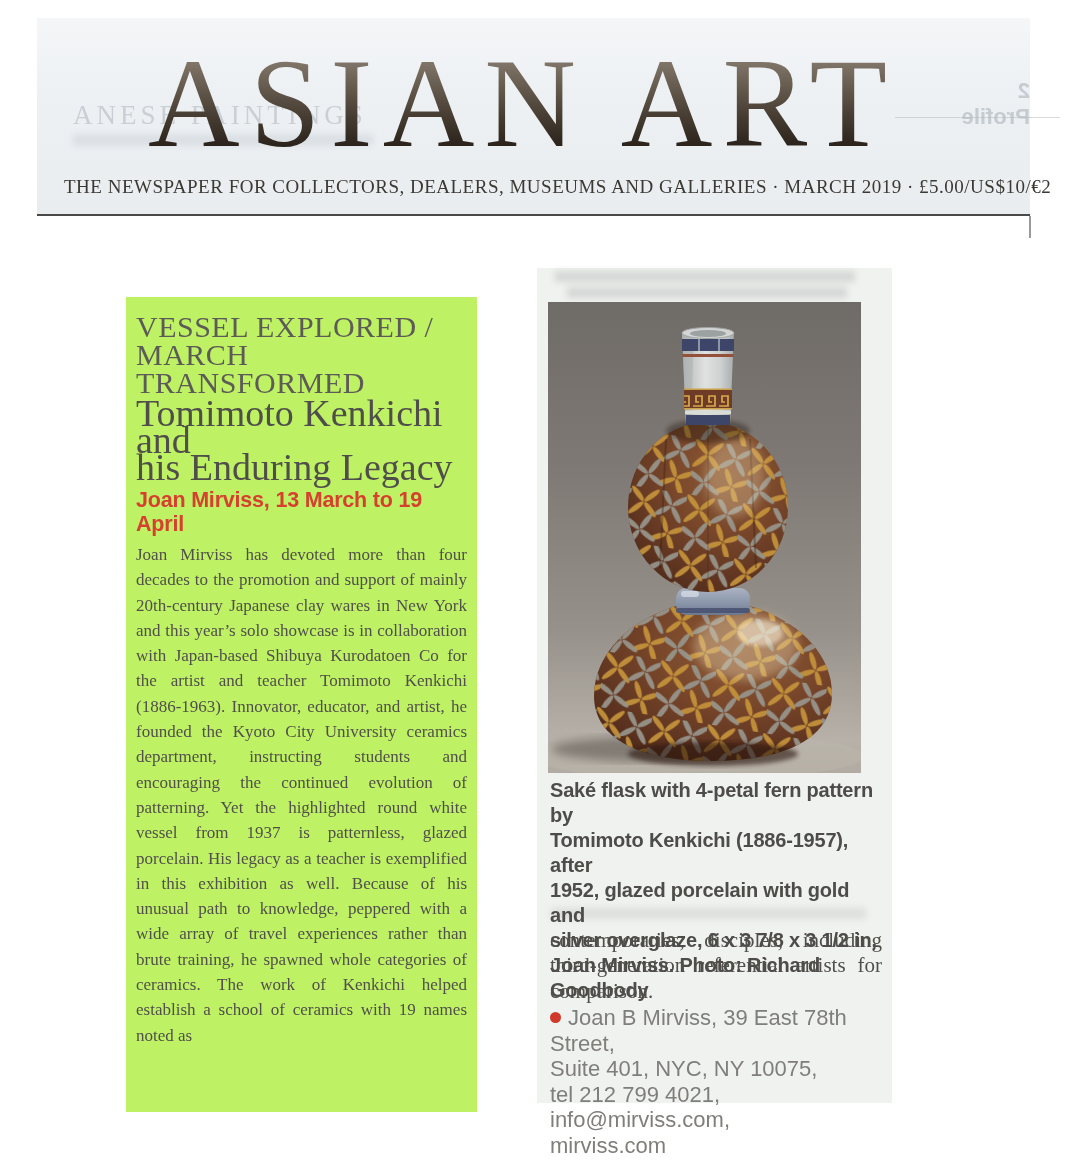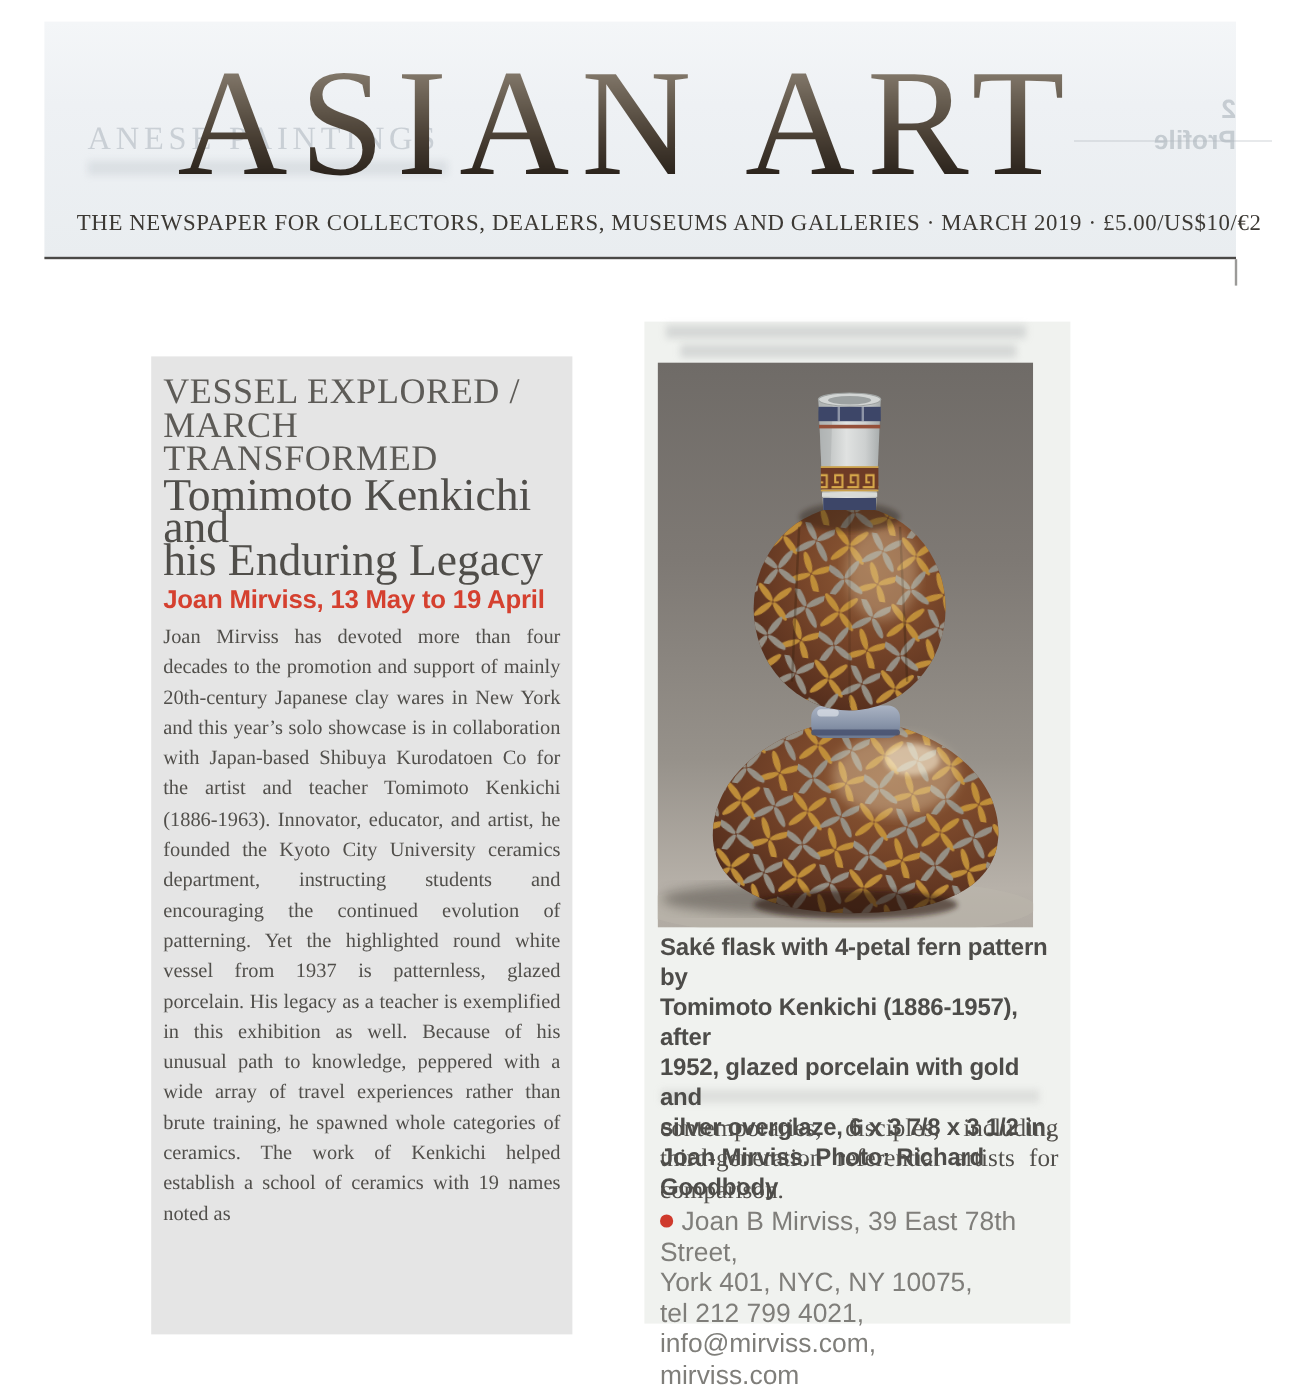--- a/index.html
+++ b/index.html
@@ -23,21 +23,21 @@
   .edge-tick{position:absolute;left:1029px;top:216px;width:2px;height:22px;background:#9b9a98;}
   .ghost{position:absolute;pointer-events:none;}
   .ghost-left{left:36px;top:82px;font-size:27px;letter-spacing:4px;color:rgba(152,162,172,.42);
     font-family:"Liberation Serif",serif;filter:blur(.6px);}
   .ghost-left2{left:36px;top:116px;width:300px;height:12px;background:rgba(160,170,178,.22);filter:blur(3px);}
   .ghost-right{left:908px;top:60px;font-family:"Liberation Sans",sans-serif;font-weight:bold;
     font-size:22px;color:rgba(158,167,176,.5);transform:scaleX(-1);filter:blur(.6px);}
   .ghost-right-line{left:858px;top:99px;width:165px;height:1px;background:rgba(175,182,189,.5);}
 
   
-  .col-left{position:absolute;left:126px;top:297px;width:351px;height:815px;background:#e5e5e5;}
+  .col-left{position:absolute;left:126px;top:297px;width:351px;height:815px;background:#bef264;}
   .col-left-inner{padding:16px 10px 0 10px;}
   .headline{font-family:"Liberation Serif",serif;font-size:30px;line-height:28px;
     letter-spacing:.5px;color:#5d5b57;}
   .subhead{font-family:"Liberation Serif",serif;font-size:38px;line-height:27px;color:#504e4a;margin-top:3px;}
   .dateline{font-family:"Liberation Sans",sans-serif;font-weight:bold;font-size:21.5px;
     line-height:24px;color:#d5402f;margin-top:7px;letter-spacing:-0.2px;}
   .bodytext{font-family:"Liberation Serif",serif;font-size:17px;line-height:25.3px;
     color:#514f4b;text-align:justify;margin-top:6px;width:331px;}
 
   
@@ -78,21 +78,21 @@
     <div class="col-left-inner">
       <div class="headline">
         <div>VESSEL EXPLORED /</div>
         <div>MARCH</div>
         <div>TRANSFORMED</div>
       </div>
       <div class="subhead">
         <div>Tomimoto Kenkichi and</div>
         <div>his Enduring Legacy</div>
       </div>
-      <div class="dateline">Joan Mirviss, 13 May to 19 April</div>
+      <div class="dateline">Joan Mirviss, 13 March to 19 April</div>
       <div class="bodytext">Joan Mirviss has devoted more than four decades to the promotion and support of mainly 20th-century Japanese clay wares in New York and this year’s solo showcase is in collaboration with Japan-based Shibuya Kurodatoen Co for the artist and teacher Tomimoto Kenkichi (1886-1963). Innovator, educator, and artist, he founded the Kyoto City University ceramics department, instructing students and encouraging the continued evolution of patterning. Yet the highlighted round white vessel from 1937 is patternless, glazed porcelain. His legacy as a teacher is exemplified in this exhibition as well. Because of his unusual path to knowledge, peppered with a wide array of travel experiences rather than brute training, he spawned whole categories of ceramics. The work of Kenkichi helped establish a school of ceramics with 19 names noted as</div>
     </div>
   </div>
 
   <div class="col-right">
     <div class="ghost-bar gb1"></div>
     <div class="ghost-bar gb2"></div>
     <div class="ghost-bar gb3"></div>
 
     <div class="photo-frame">
@@ -222,19 +222,19 @@
       <div>silver overglaze, 6 x 3 7/8 x 3 1/2 in,</div>
       <div>Joan Mirviss. Photo: Richard Goodbody</div>
     </div>
 
     <div class="col2-par">contemporaries, disciples, including third-generation referential artists for comparison.</div>
 
     <div class="contact">
       <div>
         <span class="red-dot"></span><span>Joan B Mirviss, 39 East 78th Street,</span>
       </div>
-      <div>York 401, NYC, NY 10075,</div>
+      <div>Suite 401, NYC, NY 10075,</div>
       <div>tel 212 799 4021, info@mirviss.com,</div>
       <div>mirviss.com</div>
     </div>
   </div>
 
 </div>
 
 </body></html>

